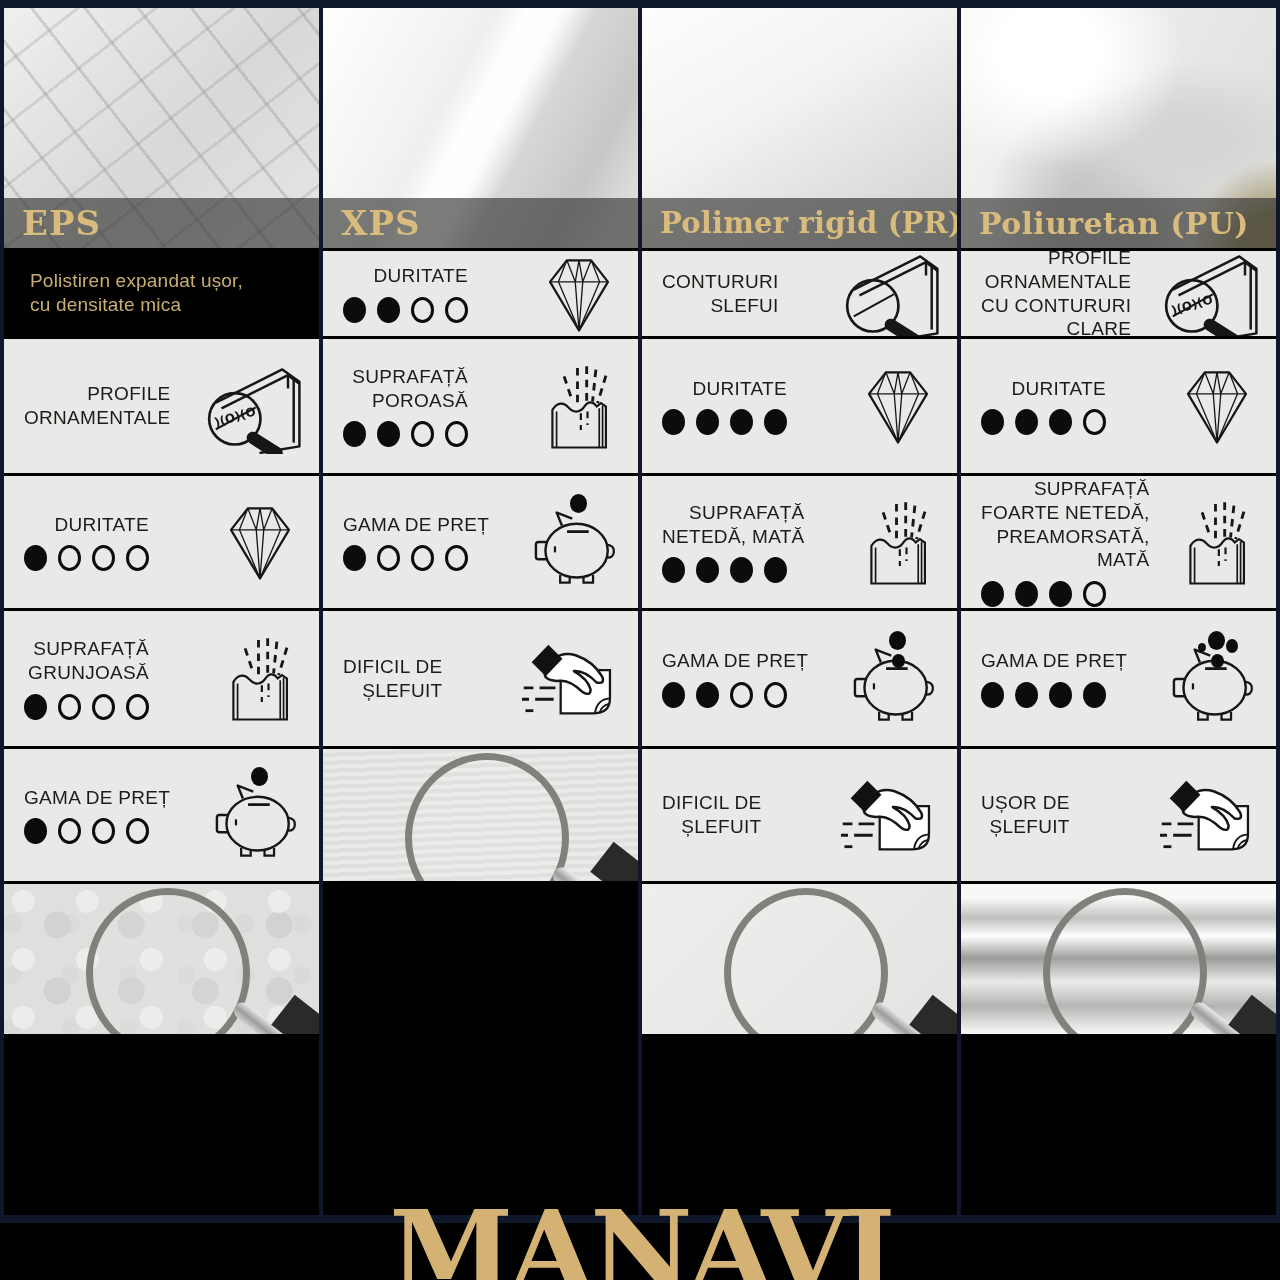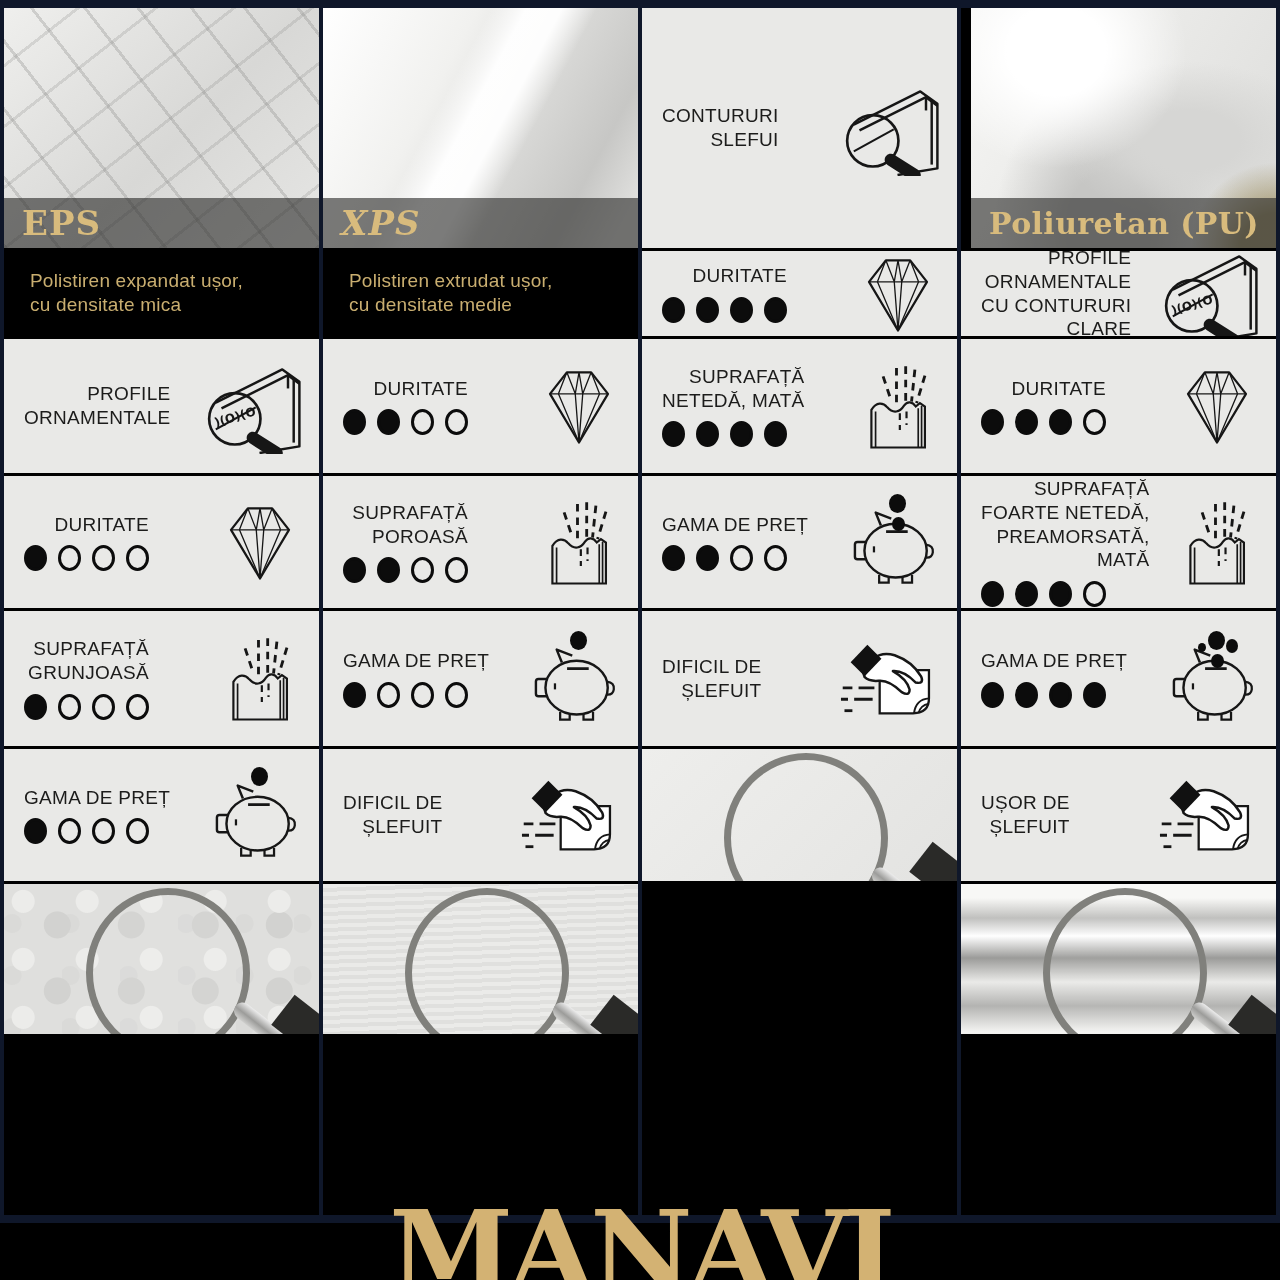--- a/index.html
+++ b/index.html
@@ -52,28 +52,28 @@
                 background:linear-gradient(180deg,#ececec,#9c9c9a 55%,#cfcfcd);transform:rotate(38deg);}
   .loupe-grip{position:absolute;width:56px;height:38px;right:-14px;bottom:-12px;background:#2a2a28;
               transform:rotate(38deg);}
   
   .tex-top-0{background:
     repeating-linear-gradient(52deg,rgba(140,140,138,.32) 0 3px,transparent 3px 42px),
     repeating-linear-gradient(-38deg,rgba(150,150,148,.28) 0 3px,transparent 3px 48px),
     linear-gradient(135deg,#efefed,#d8d8d6 55%,#e6e6e4);}
   .tex-top-1{background:
     linear-gradient(118deg,transparent 38%,rgba(255,255,255,.95) 46% 54%,transparent 62%),
-    linear-gradient(118deg,#ffffff 0%,#f1f1ef 35%,#d7d7d5 62%,#c7c7c5 80%,#e0e0de 94%); font-style: italic;}
+    linear-gradient(118deg,#ffffff 0%,#f1f1ef 35%,#d7d7d5 62%,#c7c7c5 80%,#e0e0de 94%);}
   .tex-top-2{background:linear-gradient(150deg,#fdfdfd 0%,#f3f3f1 40%,#e0e0de 70%,#cfcfcd 100%);}
   .tex-top-3{background:
     radial-gradient(circle at 100% 100%,rgba(163,151,110,.95) 0 9%,transparent 22%),
     radial-gradient(ellipse at 28% 18%,#ffffff 0 16%,transparent 42%),
     radial-gradient(ellipse at 72% 55%,#d6d6d4 0 16%,transparent 42%),
     radial-gradient(ellipse at 45% 92%,#c6c6c4 0 18%,transparent 48%),
-    linear-gradient(120deg,#f6f6f4,#dcdcda); margin-left: 10px;}
+    linear-gradient(120deg,#f6f6f4,#dcdcda);}
   .tex-bot-0{background:
     radial-gradient(circle at 30% 30%,#ececea 0 11px,transparent 12px),
     radial-gradient(circle at 72% 62%,#d2d2d0 0 13px,transparent 14px),
     radial-gradient(circle at 14% 76%,#dadad8 0 9px,transparent 10px),#dfdfdd;
     background-size:64px 58px,74px 66px,58px 52px,auto;}
   .tex-bot-1{background:repeating-linear-gradient(178deg,#eaeae8 0 4px,#dfdfdd 4px 8px);}
   .tex-bot-2{background:linear-gradient(135deg,#eeeeec,#e3e3e1);}
   .tex-bot-3{background:linear-gradient(180deg,#f8f8f6 0 14px,#c0c0be 34px,#ffffff 52px,#9b9b99 74px,
     #eaeae8 98px,#b3b3b1 122px,#f4f4f2 148px,#cccccb 178px);}
   
@@ -236,24 +236,20 @@
         <div class="loupe-grip"></div>
       </div>
     </section>
 
     <section class="column">
       <div class="cell img-cell tex-top-1">
         <div class="title-band">
           <h2 class="title">XPS</h2>
         </div>
       </div>
-      <div class="cell desc-cell">
-        <p class="desc">Polistiren extrudat ușor,
-cu densitate medie</p>
-      </div>
       <div class="cell gray">
         <div class="label-block">
           <p class="label">DURITATE</p>
           <div class="dots">
               <span class="dot filled"></span>
               <span class="dot filled"></span>
               <span class="dot"></span>
               <span class="dot"></span>
             </div>
         </div>
@@ -311,20 +307,25 @@
         </div>
       </div>
       <div class="cell tex-cell tex-bot-1">
         <div class="loupe"></div>
         <div class="loupe-handle"></div>
         <div class="loupe-grip"></div>
       </div>
     </section>
 
     <section class="column">
+      <div class="cell img-cell tex-top-2">
+        <div class="title-band">
+          <h2 class="title">Polimer rigid (PR)</h2>
+        </div>
+      </div>
       <div class="cell gray">
         <div class="label-block">
             <p class="label">CONTURURI
 SLEFUI</p>
           </div>
         <div class="icon-wrap">
           <svg class="icon icon-molding">
               <use href="#sym-molding"></use>
             </svg>
           <span class="lens-pattern"></span>

